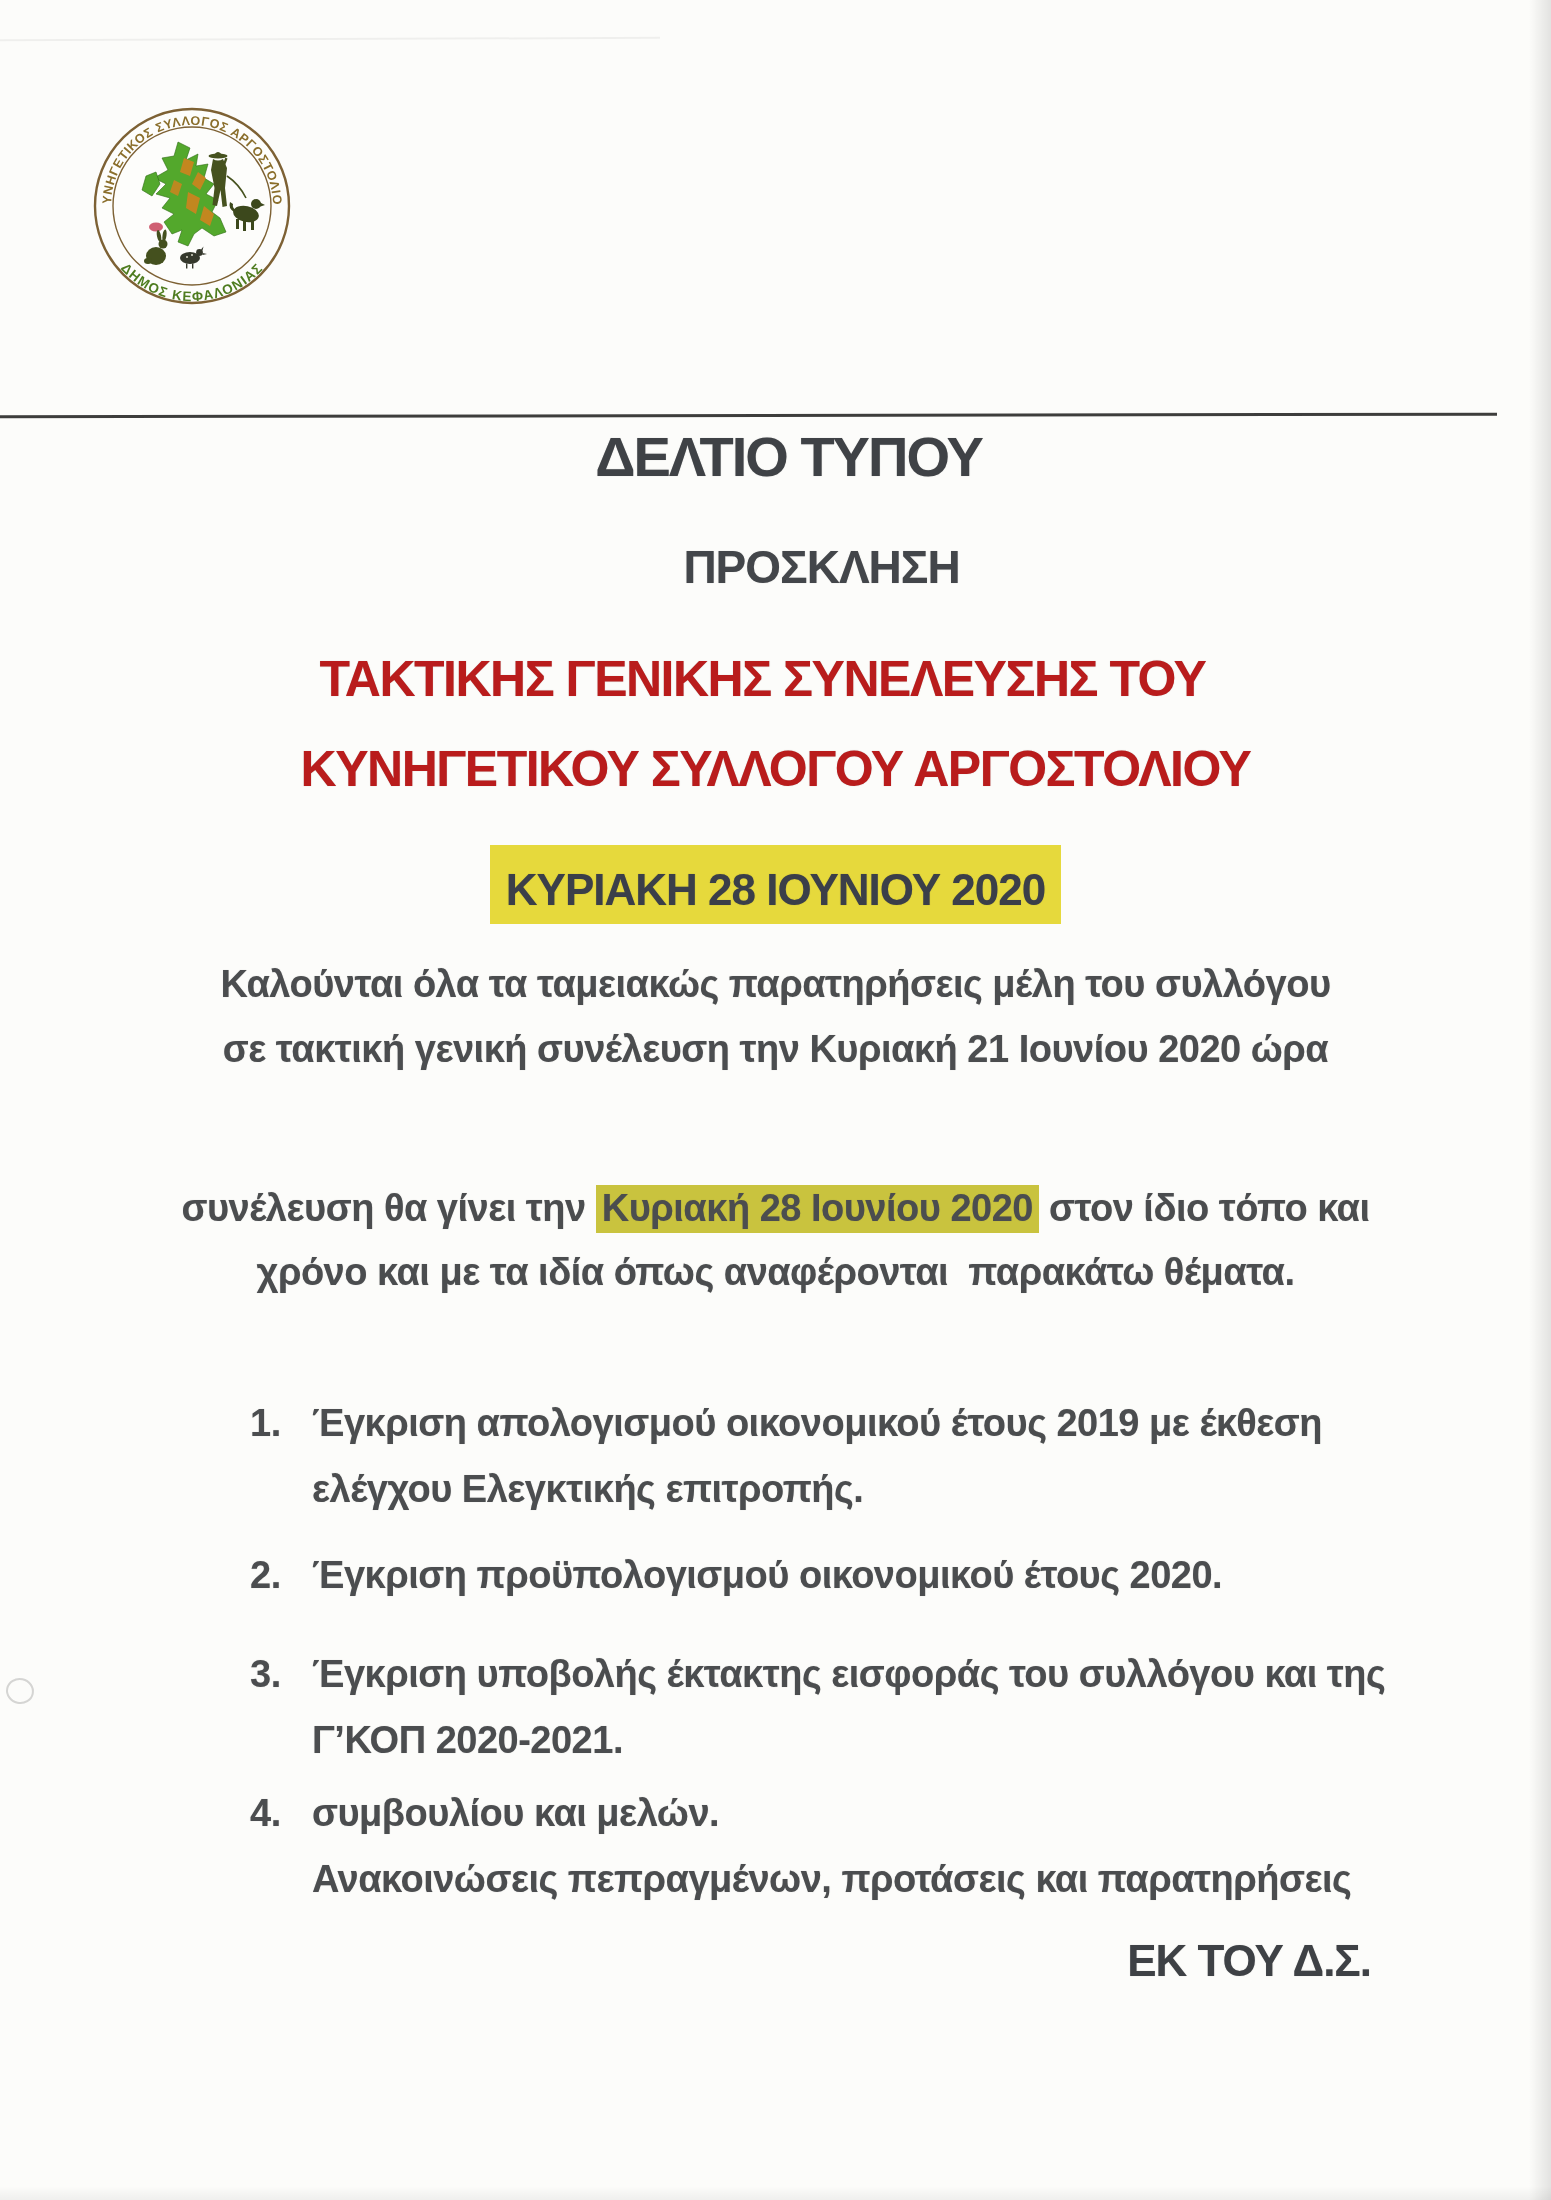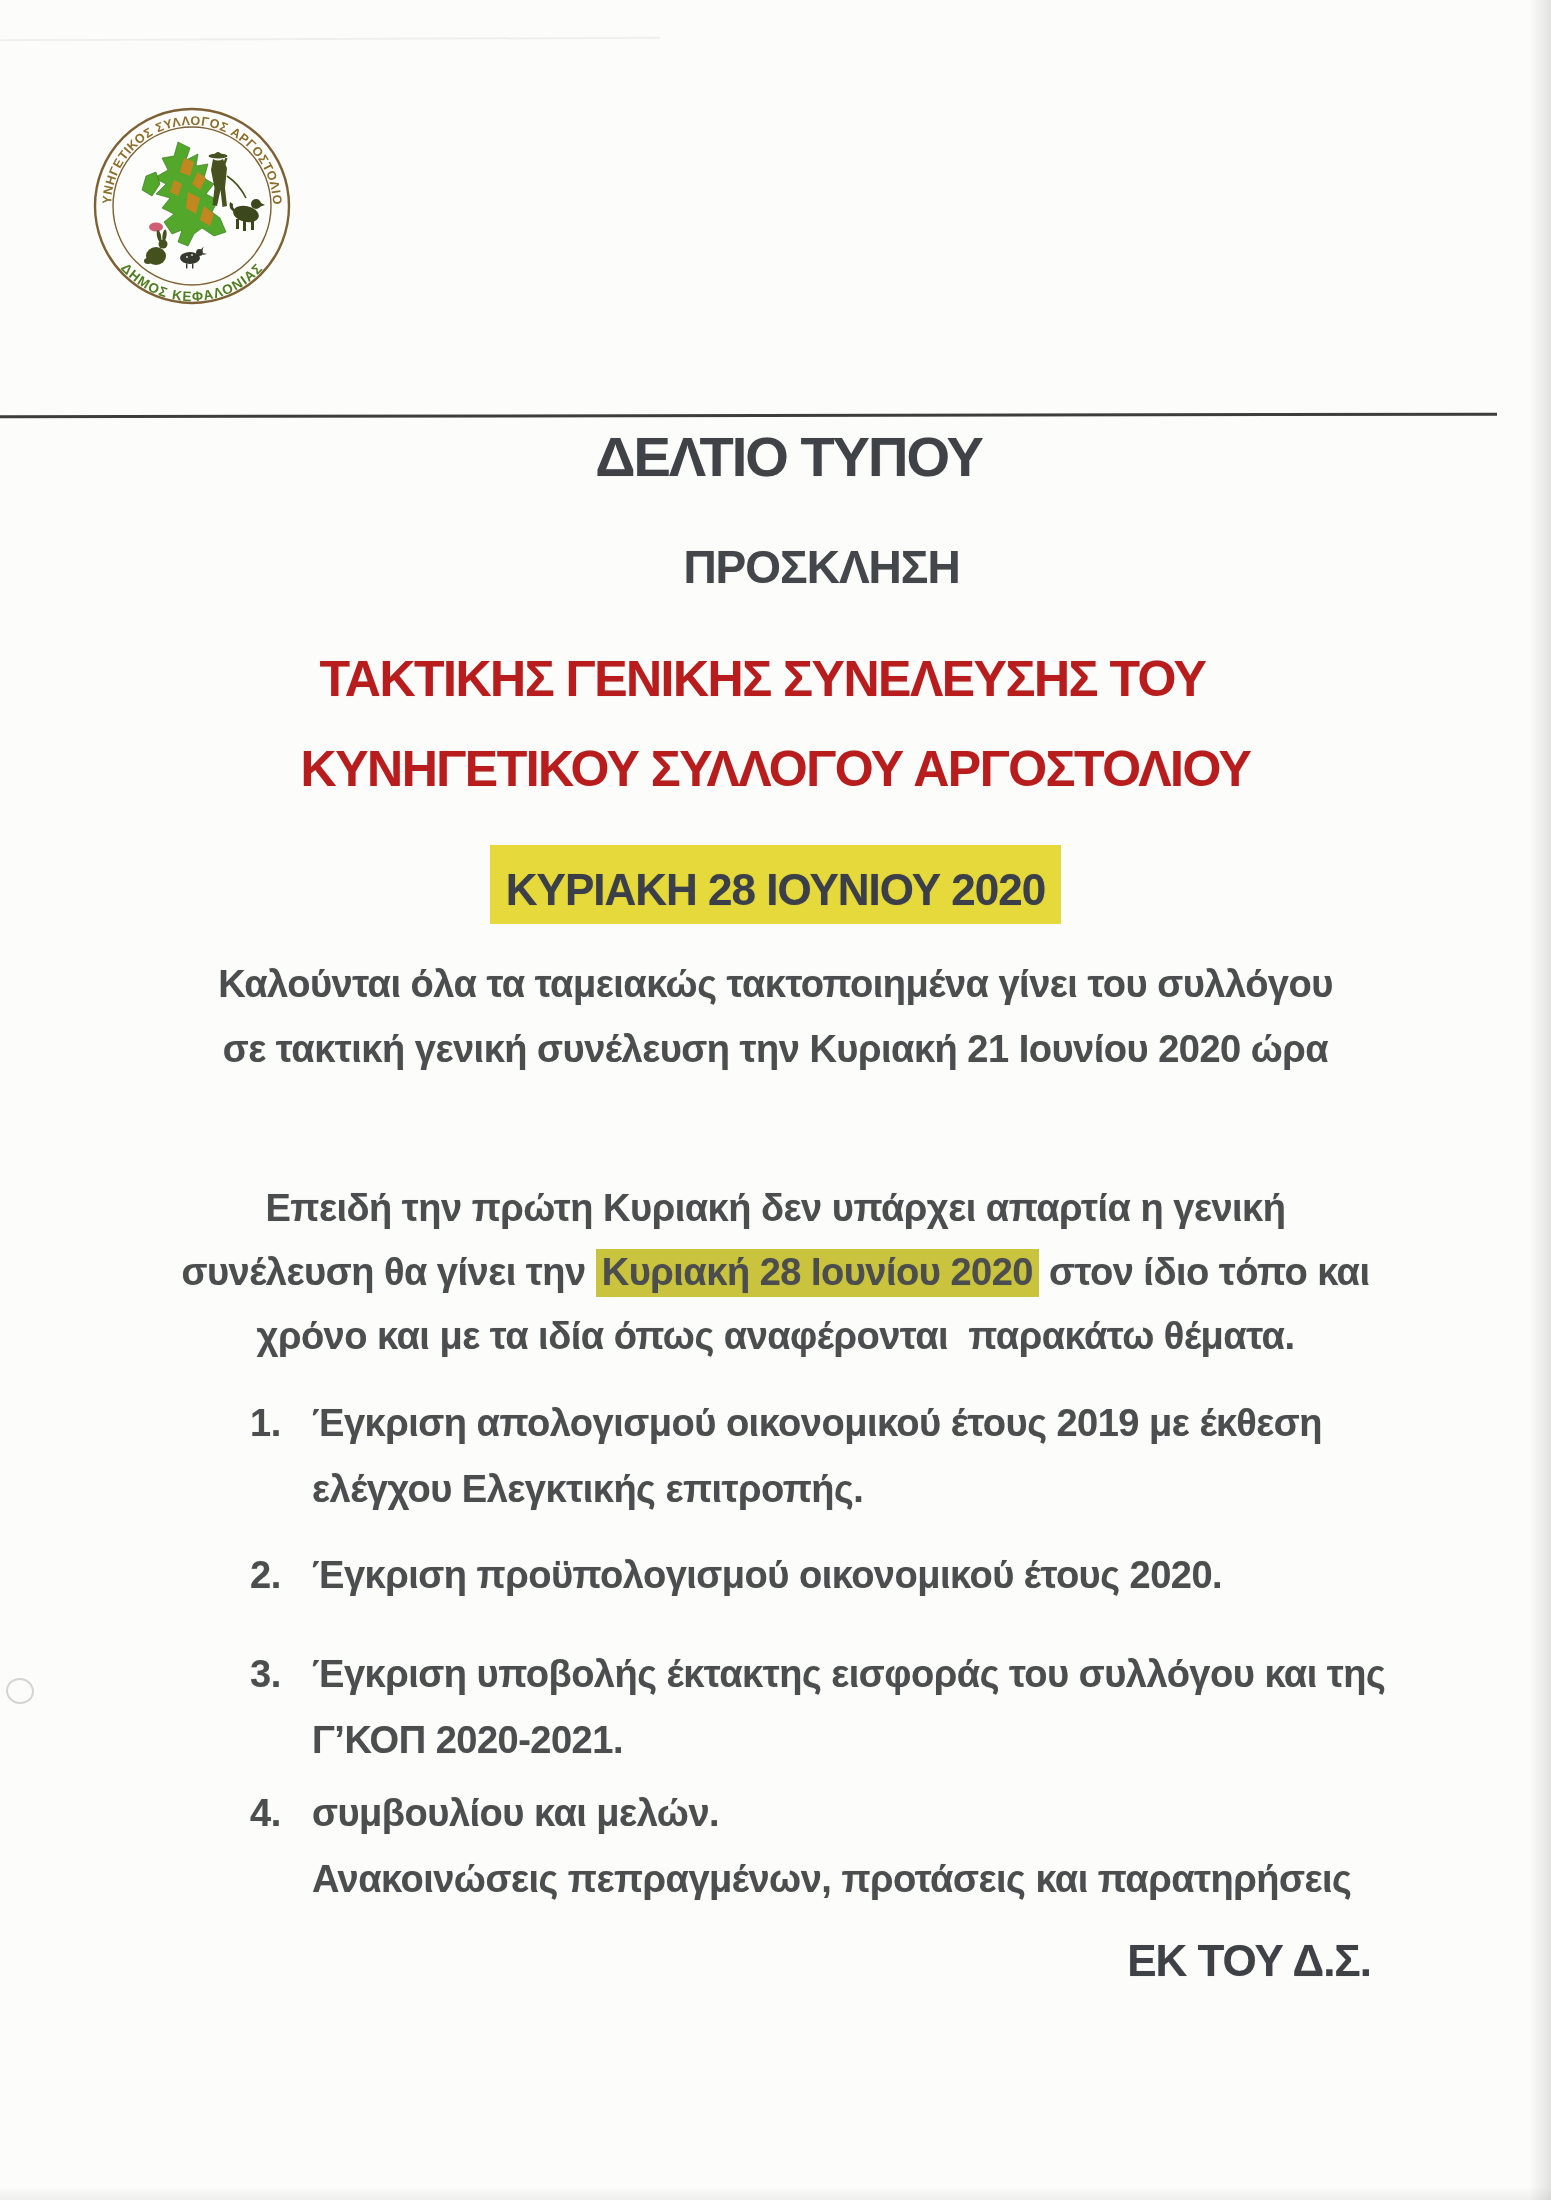--- a/index.html
+++ b/index.html
@@ -151,26 +151,25 @@
   <div class="h1">ΔΕΛΤΙΟ ΤΥΠΟΥ</div>
   <div class="h2">ΠΡΟΣΚΛΗΣΗ</div>
   <div class="h3 h3a">ΤΑΚΤΙΚΗΣ ΓΕΝΙΚΗΣ ΣΥΝΕΛΕΥΣΗΣ ΤΟΥ</div>
   <div class="h3 h3b">ΚΥΝΗΓΕΤΙΚΟΥ ΣΥΛΛΟΓΟΥ ΑΡΓΟΣΤΟΛΙΟΥ</div>
 
   <div class="date-line">
     <span class="hl-big">ΚΥΡΙΑΚΗ 28 ΙΟΥΝΙΟΥ 2020</span>
   </div>
 
   <div class="para p1">
-    <div class="pline">Καλούνται όλα τα ταμειακώς τακτοποιημένα γίνει του συλλόγου</div>
+    <div class="pline">Καλούνται όλα τα ταμειακώς παρατηρήσεις μέλη του συλλόγου</div>
     <div class="pline">σε τακτική γενική συνέλευση την Κυριακή 21 Ιουνίου 2020 ώρα</div>
   </div>
 
   <div class="para p2">
-    <div class="pline">Επειδή την πρώτη Κυριακή δεν υπάρχει απαρτία η γενική</div>
     <div class="pline"><span>συνέλευση θα γίνει την </span><span class="hl-inline">Κυριακή 28 Ιουνίου 2020</span><span> στον ίδιο τόπο και</span></div>
     <div class="pline">χρόνο και με τα ιδία όπως αναφέρονται  παρακάτω θέματα.</div>
   </div>
 
   <div class="agenda-item item1">
     <span class="num">1.</span>
     <div class="aline">Έγκριση απολογισμού οικονομικού έτους 2019 με έκθεση</div>
     <div class="aline">ελέγχου Ελεγκτικής επιτροπής.</div>
   </div>
   <div class="agenda-item item2">

